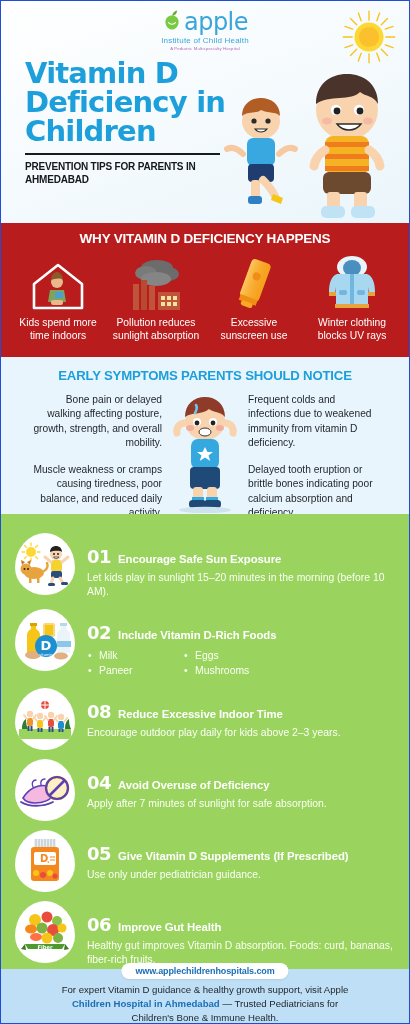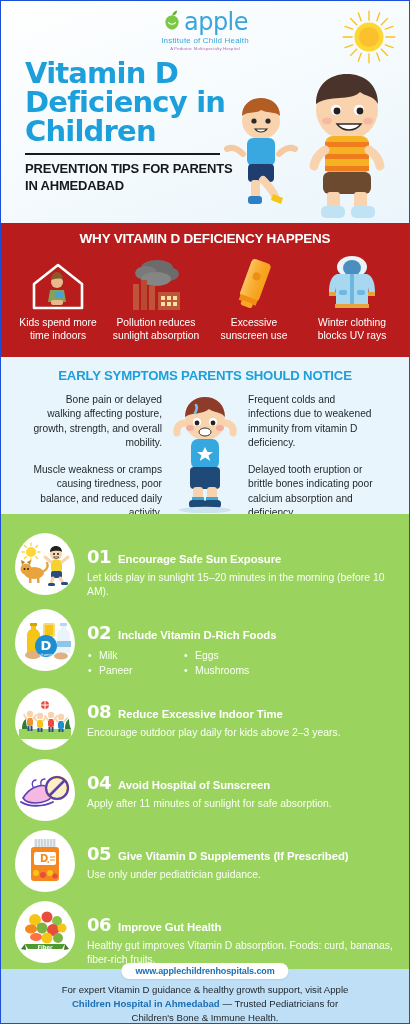--- a/index.html
+++ b/index.html
@@ -16,21 +16,21 @@
   .logo { position:absolute; left:50%; top:8px; transform:translateX(-50%); text-align:center; width:180px; }
   .logo-row { display:flex; align-items:center; justify-content:center; gap:2px; }
   .logo-word { font-size:24px; font-weight:400; color:#3aa5db; letter-spacing:-0.5px; line-height:1; font-family:"DejaVu Sans", sans-serif; }
   .logo-sub { font-size:8px; color:#3aa5db; letter-spacing:.2px; margin-top:1px; }
   .logo-sub2 { font-size:4.2px; color:#b06ab0; letter-spacing:.2px; margin-top:1px; }
 
   .sun { position:absolute; right:12px; top:8px; width:56px; height:56px; }
 
   .h-title { position:absolute; left:24px; top:58px; width:230px; font-size:29px; line-height:1.0; font-weight:700; color:#1c9fda; letter-spacing:-0.8px; font-family:"DejaVu Sans", sans-serif; }
   .h-rule { position:absolute; left:24px; top:152px; width:195px; height:2px; background:#1a1a1a; }
-  .h-sub { position:absolute; left:24px; top:160px; width:215px; font-size:13px; line-height:1.28; font-weight:700; color:#15181c; letter-spacing:-0.2px; }
+  .h-sub { position:absolute; left:24px; top:160px; width:215px; font-size:10px; line-height:1.28; font-weight:700; color:#15181c; letter-spacing:-0.2px; }
   .kids { position:absolute; right:2px; bottom:0; width:190px; height:165px; }
 
   
   .causes { position:relative; background:#b91c1c; padding:8px 8px 12px; height:134px; }
   .sec-title-w { text-align:center; color:#fff; font-weight:700; font-size:13.5px; letter-spacing:-0.2px; }
   .cause-grid { display:flex; margin-top:8px; }
   .cause { flex:1; text-align:center; }
   .cause .ic { height:58px; display:flex; align-items:flex-end; justify-content:center; }
   .cause .lbl { color:#fff; font-size:10.3px; line-height:1.25; margin-top:5px; padding:0 2px; }
 
@@ -427,23 +427,23 @@
           <path d="M14 19c-2-4 0-7 3-7M22 17c-1-4 1-6 4-6" stroke="#5b3fb5" stroke-width="1.4" fill="none" stroke-linecap="round"></path>
           <path d="M2 34c8 5 22 5 32 0" stroke="#5b3fb5" stroke-width="1.8" fill="none" stroke-linecap="round"></path>
           <circle cx="38" cy="20" r="11" fill="#fdf0c4" stroke="#f5c518" stroke-width="2.4"></circle>
           <line x1="31" y1="27" x2="45" y2="13" stroke="#5b3fb5" stroke-width="2.6" stroke-linecap="round"></line>
           <circle cx="38" cy="20" r="11" fill="none" stroke="#5b3fb5" stroke-width="2.2"></circle>
         </svg>
       </div>
       <div class="tip-body">
         <div class="tip-head">
           <span class="tip-num">04</span>
-          <span class="tip-title">Avoid Hospital of Sunscreen</span>
-        </div>
-        <div class="tip-desc">Apply after 11 minutes of sunlight for safe absorption.</div>
+          <span class="tip-title">Avoid Overuse of Deficiency</span>
+        </div>
+        <div class="tip-desc">Apply after 7 minutes of sunlight for safe absorption.</div>
       </div>
     </div>
 
     <div class="tip">
       <div class="tip-badge">
         <svg width="48" height="48" viewBox="0 0 48 48">
           <rect x="13" y="2" width="22" height="8" fill="#eceff1"></rect>
           <g stroke="#b0bec5" stroke-width="1">
             <line x1="15" y1="2" x2="15" y2="10"></line>
               <line x1="18" y1="2" x2="18" y2="10"></line>

